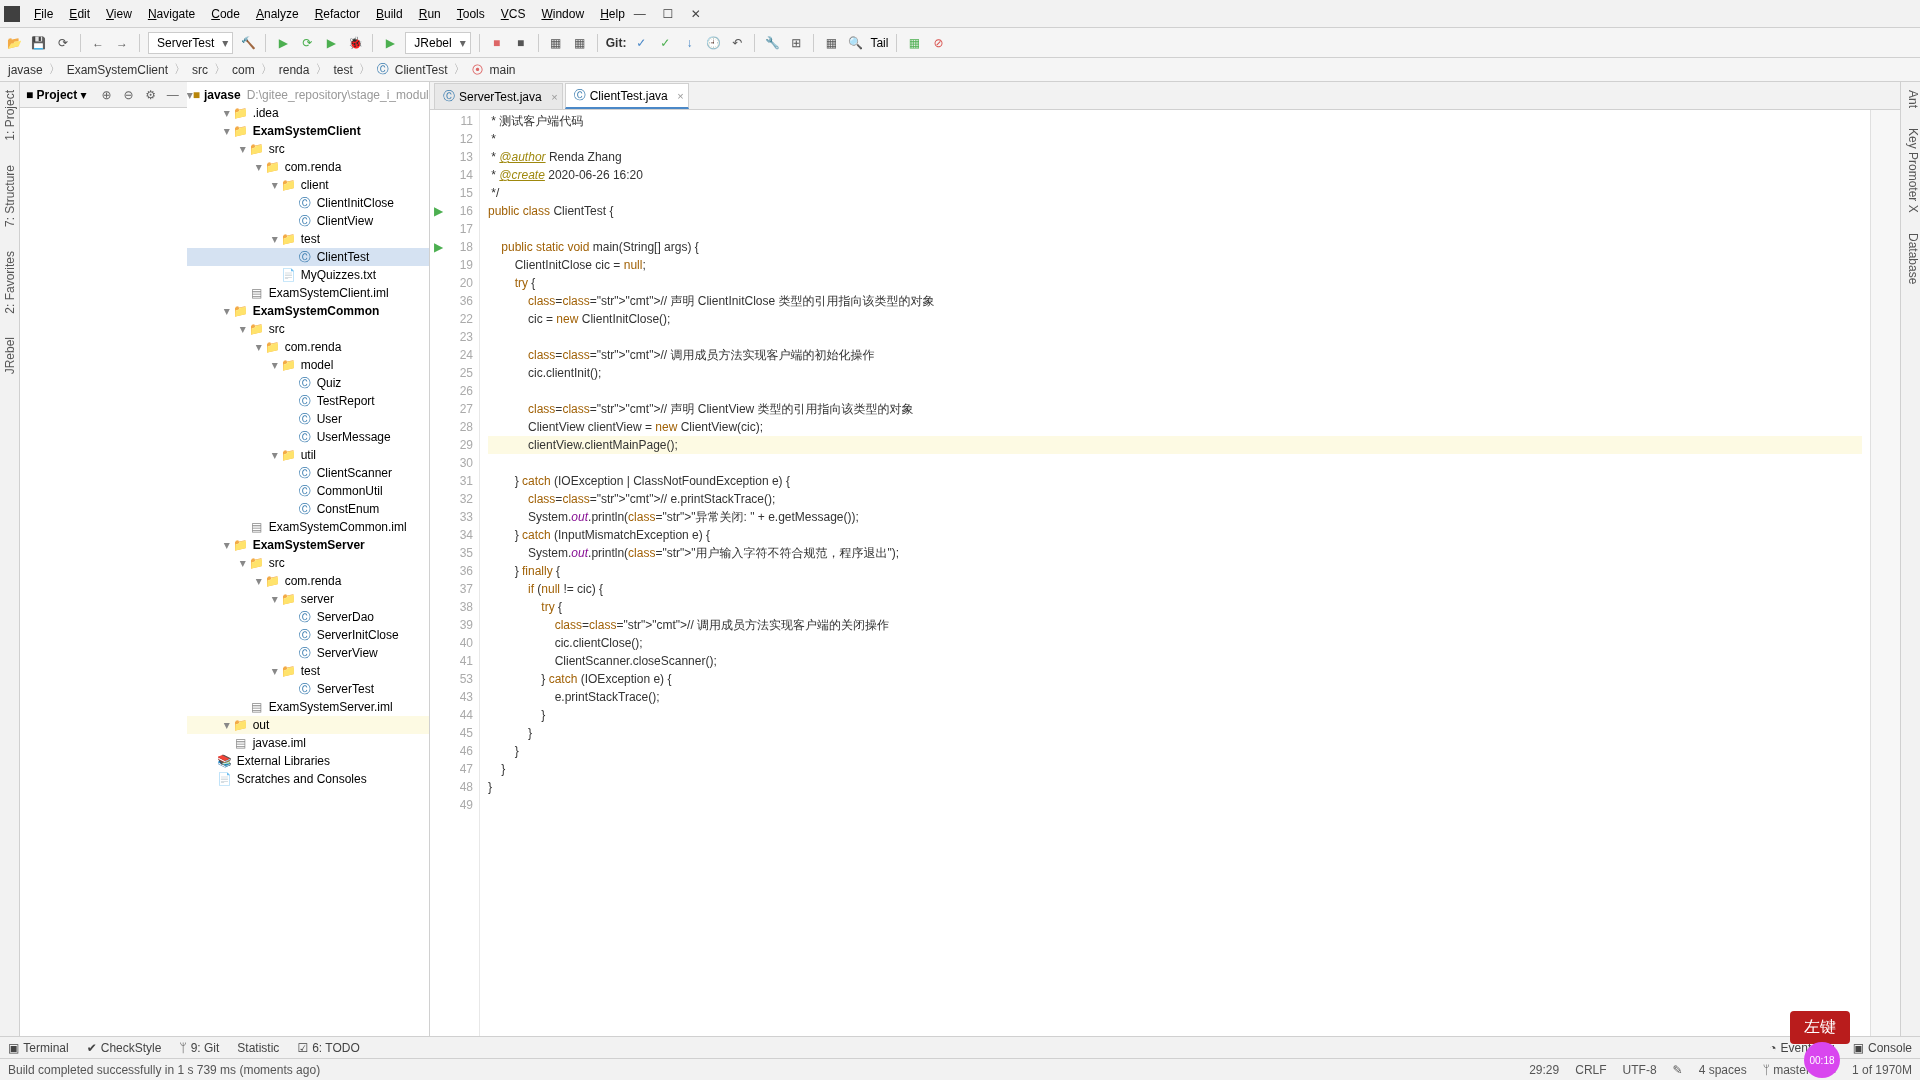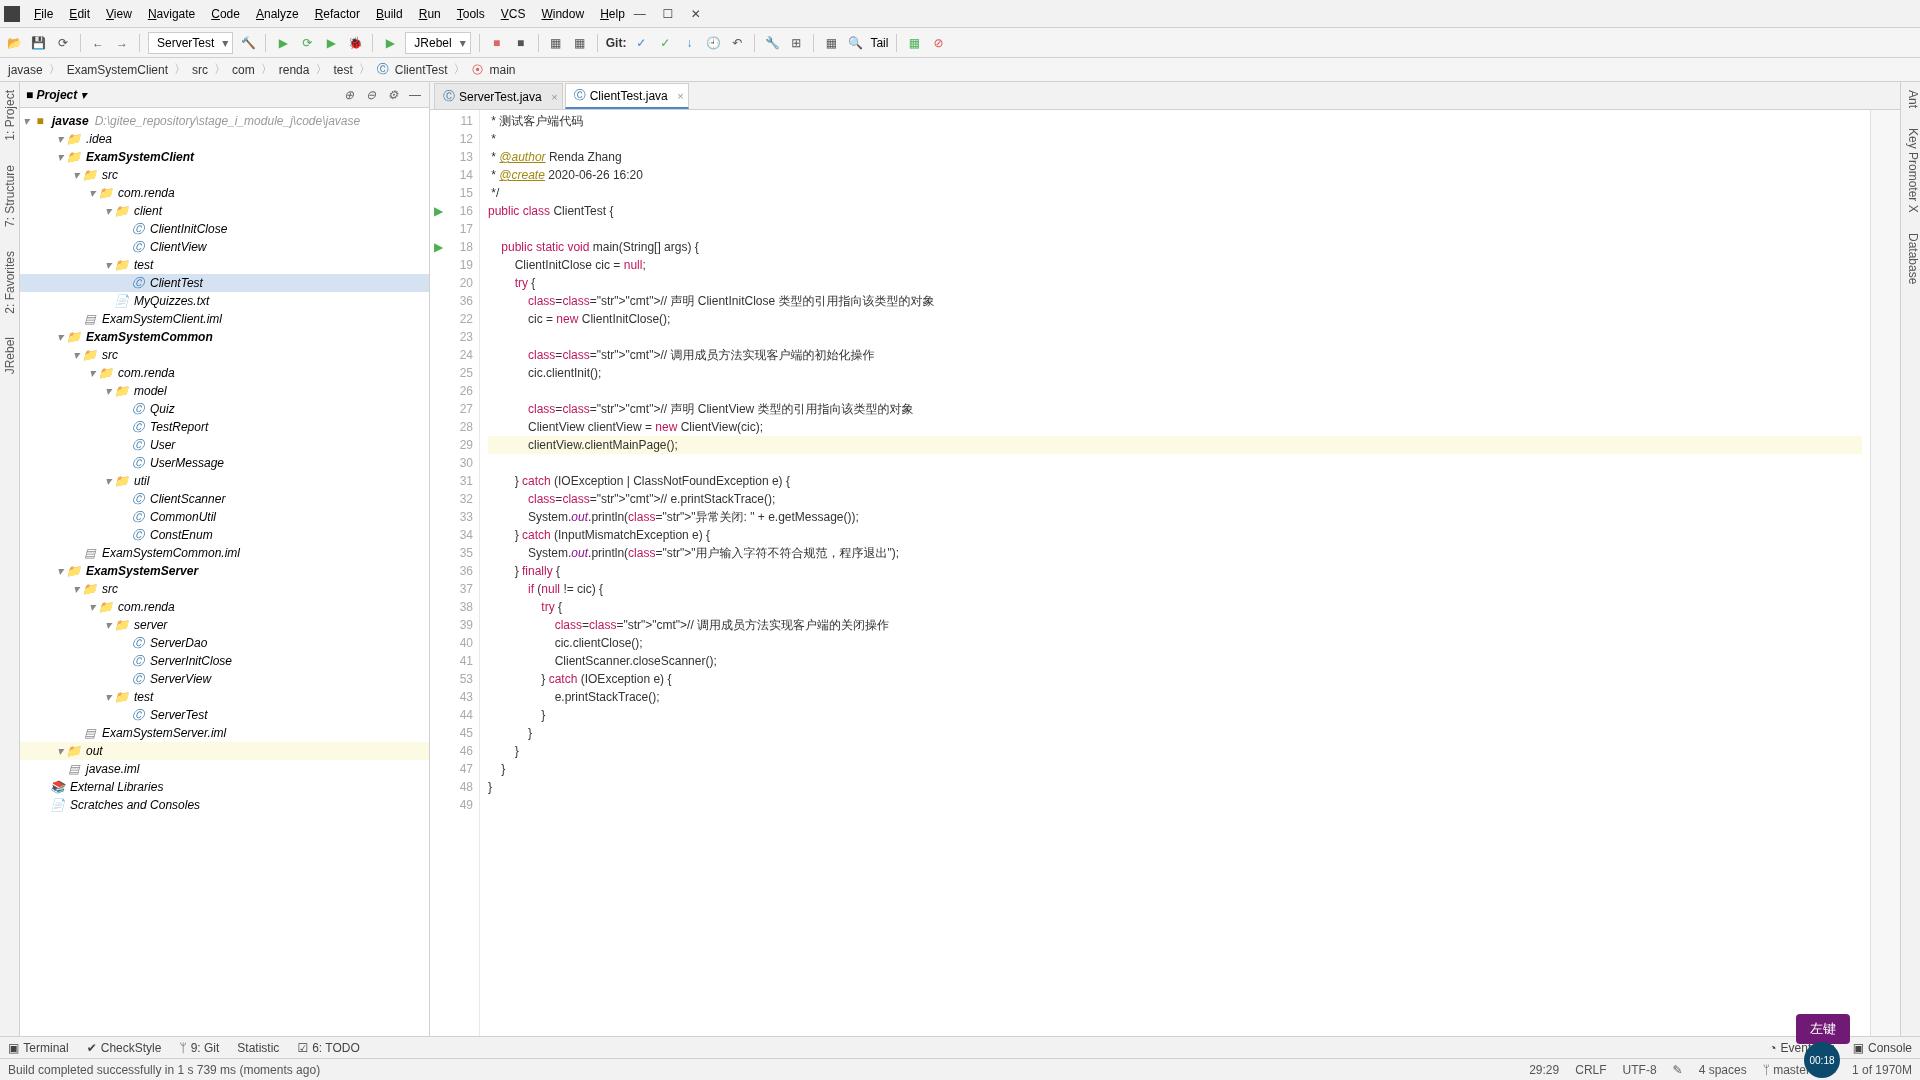--- a/index.html
+++ b/index.html
@@ -23,21 +23,21 @@
 .git-label { font-weight:bold; color:#333; }
 
 .breadcrumb { height:24px; background:#f5f5f5; border-bottom:1px solid #d0d0d0; display:flex; align-items:center; padding:0 8px; gap:6px; color:#333; }
 .bc-sep { color:#999; }
 .bc-item { cursor:pointer; }
 
 .main { display:flex; height: calc(100% - 28px - 30px - 24px - 22px - 22px); }
 .left-gutter { width:20px; background:#f2f2f2; border-right:1px solid #d0d0d0; writing-mode:vertical-rl; text-orientation:mixed; display:flex; align-items:center; padding-top:4px; gap:16px; font-size:11px; color:#555; }
 .left-gutter .tab { transform: rotate(180deg); cursor:pointer; padding:4px 0; }
 
-.project-panel { width:410px; background:#fff; border-right:1px solid #d0d0d0; display:flex; flex-direction:column;font-style:italic; }
+.project-panel { width:410px; background:#fff; border-right:1px solid #d0d0d0; display:flex; flex-direction:row; }
 .panel-header { height:26px; background:#f2f2f2; border-bottom:1px solid #d0d0d0; display:flex; align-items:center; padding:0 6px; gap:6px; }
 .panel-header .title { font-weight:bold; flex:1; }
 .panel-header .hbtn { width:16px; height:16px; color:#666; cursor:pointer; display:flex; align-items:center; justify-content:center; }
 .tree { flex:1; overflow:auto; padding:4px 0; font-size:12px; }
 .tree-row { display:flex; align-items:center; height:18px; white-space:nowrap; cursor:pointer; }
 .tree-row.sel { background:#d5e2f2; }
 .arrow { width:12px; text-align:center; color:#888; }
 .ticon { width:16px; height:14px; margin-right:4px; display:inline-flex; align-items:center; justify-content:center; }
 .folder { color:#b8860b; }
 .folder-blue { color:#5a91c7; }
@@ -48,36 +48,36 @@
 
 .editor-area { flex:1; display:flex; flex-direction:column; background:#fff; }
 .tabs { height:28px; background:#f2f2f2; border-bottom:1px solid #d0d0d0; display:flex; align-items:flex-end; padding-left:4px; }
 .tab-btn { height:26px; padding:0 20px 0 8px; display:flex; align-items:center; gap:4px; background:#e8e8e8; border:1px solid #d0d0d0; border-bottom:none; margin-right:2px; cursor:pointer; position:relative; }
 .tab-btn.active { background:#fff; border-bottom:2px solid #4a88c7; }
 .tab-btn .close { position:absolute; right:4px; color:#999; font-size:11px; }
 .code-wrap { flex:1; display:flex; overflow:hidden; }
 .gutter { width:50px; background:#fff; border-right:1px solid #e8e8e8; text-align:right; padding:2px 6px 2px 0; color:#aaa; font-family:Consolas,monospace; font-size:12px; line-height:18px; }
 .gutter .runmark { color:#4caf50; float:left; margin-left:4px; }
 .code { flex:1; padding:2px 8px; font-family:Consolas,monospace; font-size:13px; line-height:18px; white-space:pre; color:#333; position:relative; }
-.kw { color:#be185d; font-weight:normal; }
+.kw { color:#a16207; font-weight:normal; }
 .ann { color:#9e880d; font-style:italic; text-decoration:underline; }
 .highlight-line { background:#fdfae3; display:block; }
 .minimap { width:30px; background:#f7f7f7; border-left:1px solid #e0e0e0; }
 .right-gutter { width:20px; background:#f2f2f2; border-left:1px solid #d0d0d0; writing-mode:vertical-rl; display:flex; padding-top:4px; gap:12px; font-size:11px; color:#555; }
 .right-gutter .tab { cursor:pointer; padding:4px 0; }
 
 .bottom-tabs { height:22px; background:#f2f2f2; border-top:1px solid #d0d0d0; display:flex; align-items:center; padding:0 8px; gap:18px; font-size:11px; color:#444; }
 .bottom-tabs .btab { cursor:pointer; display:flex; align-items:center; gap:4px; }
 .bottom-tabs .spacer { flex:1; }
 
 .statusbar { height:22px; background:#f2f2f2; border-top:1px solid #d0d0d0; display:flex; align-items:center; padding:0 8px; gap:16px; font-size:11px; color:#555; }
 .statusbar .spacer { flex:1; }
 
-.overlay-badge { position:fixed; right:70px; bottom:36px; background:#701a75; color:#fff; padding:6px 14px; border-radius:4px; font-size:13px; }
-.overlay-timer { position:fixed; right:80px; bottom:2px; width:36px; height:36px; border-radius:50%; background:#0c4a6e; color:#fff; display:flex; align-items:center; justify-content:center; font-size:10px;text-align:right; }
+.overlay-badge { position:fixed; right:70px; bottom:36px; background:#b91c1c; color:#fff; padding:6px 14px; border-radius:4px; font-size:16px; }
+.overlay-timer { position:fixed; right:80px; bottom:2px; width:36px; height:36px; border-radius:50%; background:#d946ef; color:#fff; display:flex; align-items:center; justify-content:center; font-size:10px;text-align:right; }
 </style>
 </head>
 <body>
 
 <div class="titlebar">
   <div class="icon-app"></div>
   <div id="menu-host" style="display: flex;">
       <span class="menu-item">File</span>
       <span class="menu-item">Edit</span>
       <span class="menu-item">View</span>

